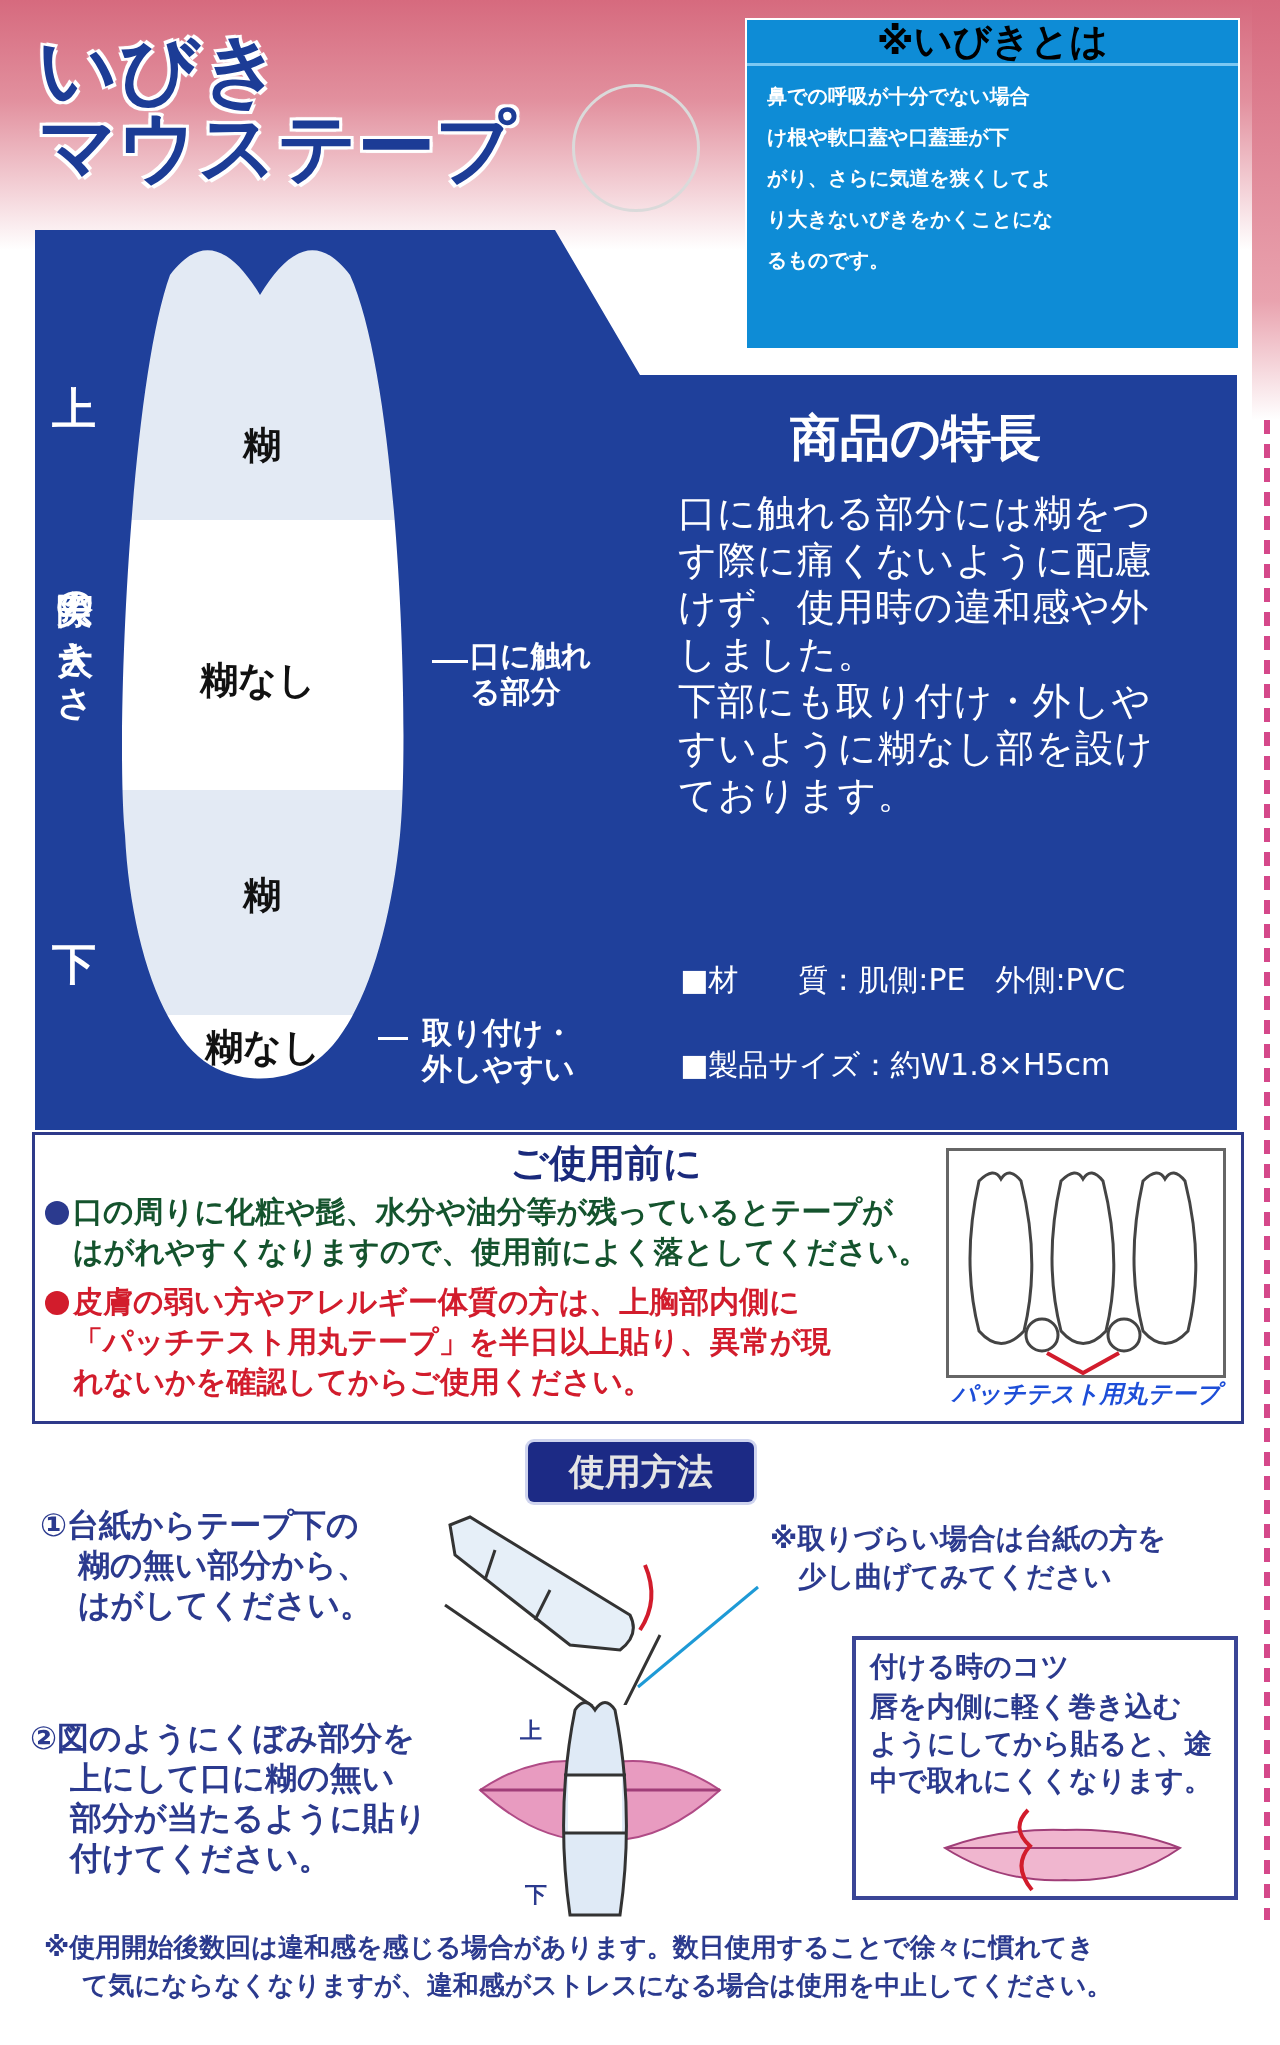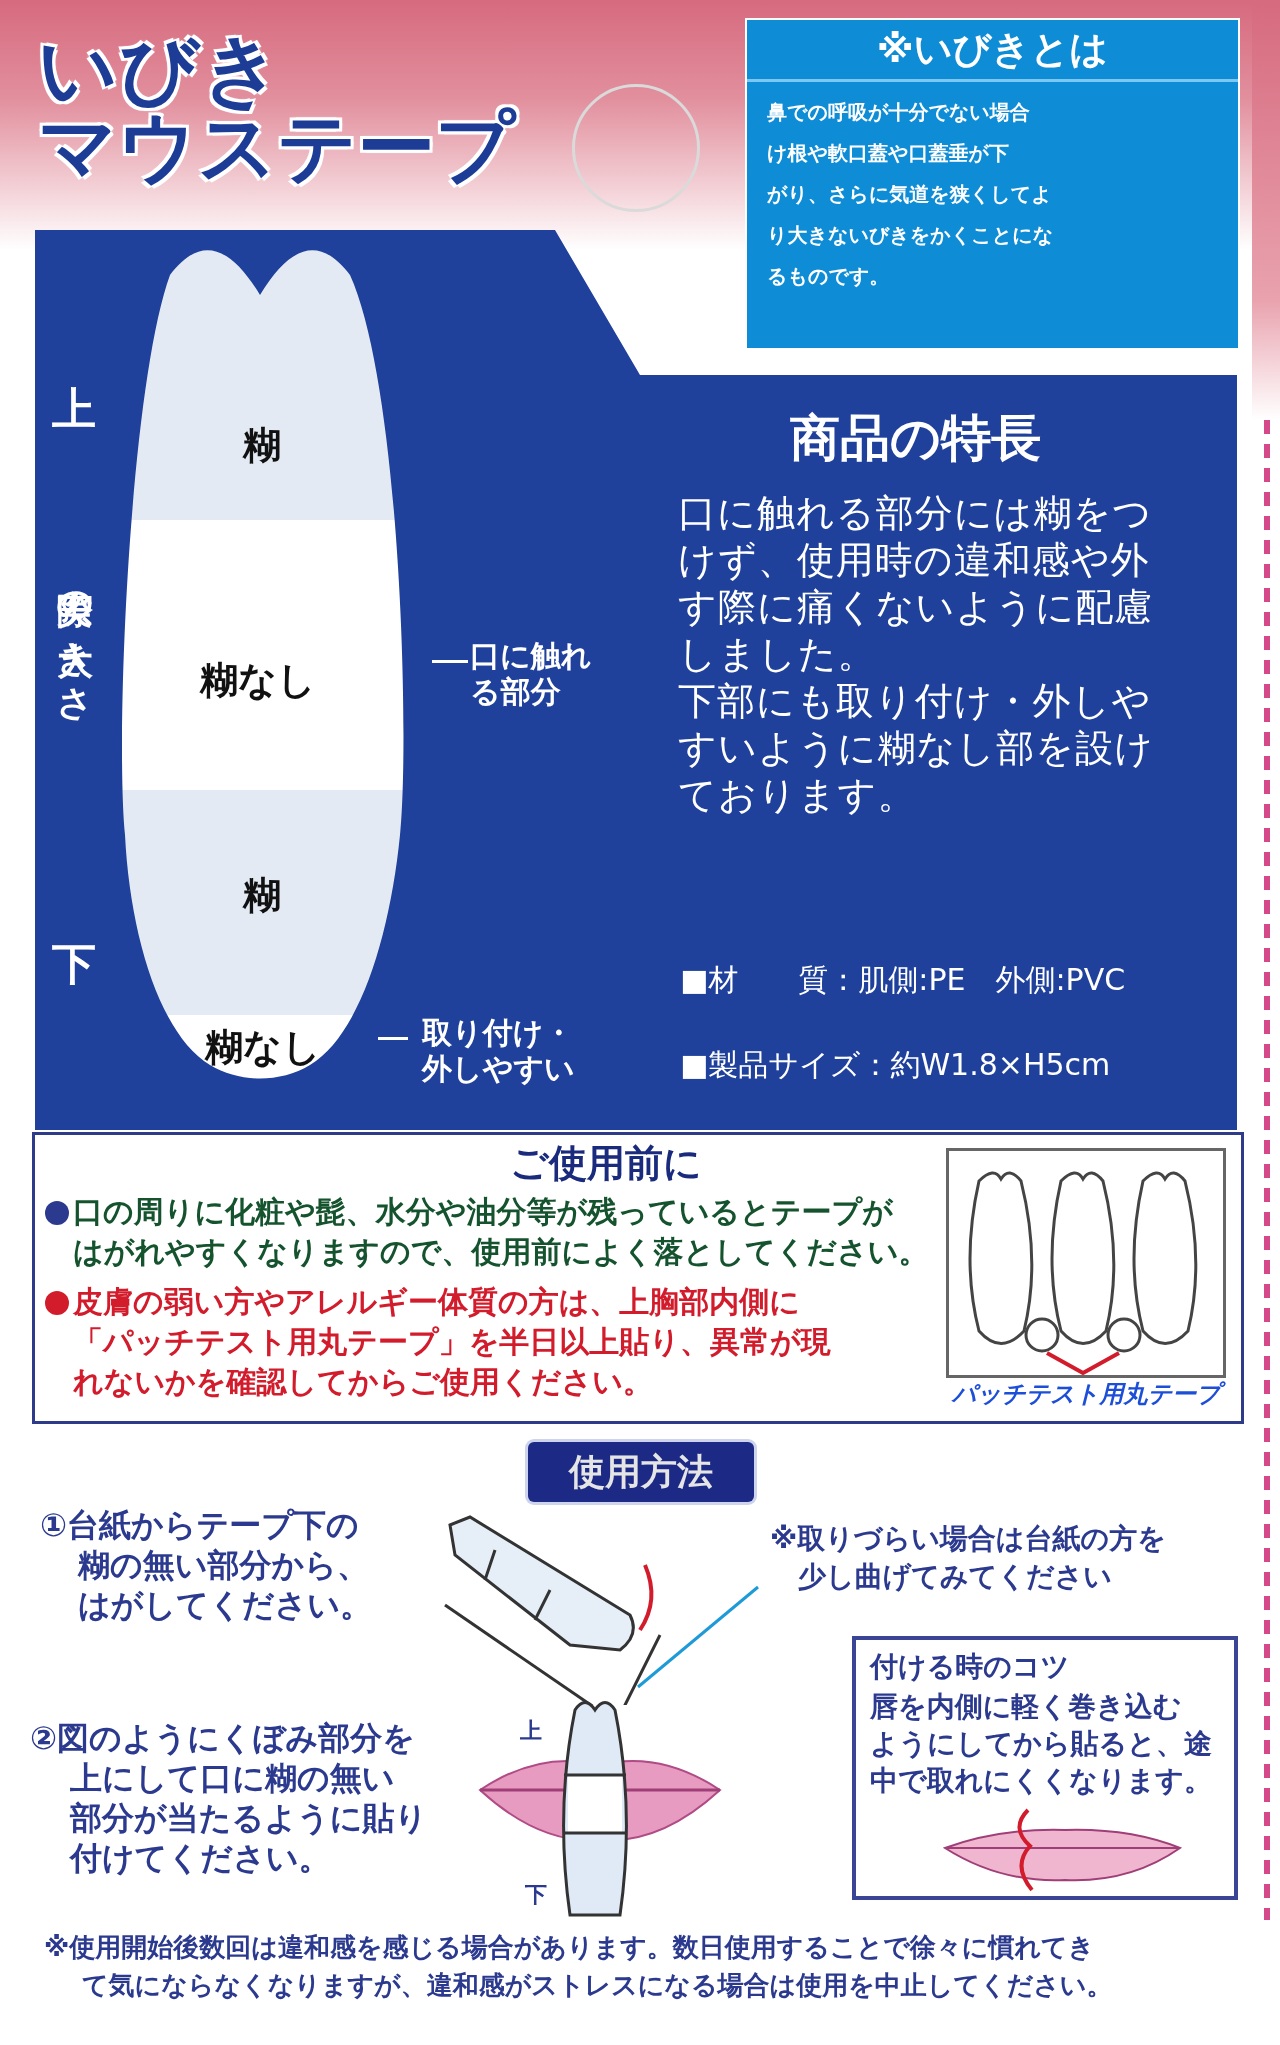--- a/index.html
+++ b/index.html
@@ -34,22 +34,22 @@
     position: absolute; left: 572px; top: 84px; width: 128px; height: 128px;
     border-radius: 50%; border: 3px solid #dadada; background: transparent;
   }
 
   
   .info-box {
     position: absolute; left: 745px; top: 18px; width: 495px; height: 332px;
     background: #0e8cd6; border: 2px solid #fff;
   }
   .info-box .info-title {
-    height: 62px; display: flex; align-items: center; justify-content: center;
-    color: #ffffff; font-size: 38px; font-weight: 900;
+    height: 46px; display: flex; align-items: center; justify-content: center;
+    color: #000000; font-size: 38px; font-weight: 900;
     border-bottom: 3px solid #7cc8f2;
     text-align: right;
   }
   .info-box .info-body {
     padding: 10px 20px; color: #fff; font-size: 20px; font-weight: 700; line-height: 41px;
   }
 
   .side-label { position: absolute; color: #fff; font-weight: 900; font-size: 44px; }
   .vert-text {
     position: absolute; left: 50px; top: 560px; color: #fff; font-weight: 900; font-size: 36px;
@@ -174,22 +174,22 @@
   </div>
   <div class="callout-line" style="left:378px;top:1037px;width:30px"></div>
   <div class="callout" style="left:422px;top:1015px">
     <div>取り付け・</div>
     <div>外しやすい</div>
   </div>
 
   <div class="features-title">商品の特長</div>
   <div class="features-body">
     <div>口に触れる部分には糊をつ</div>
+    <div>す際に痛くないように配慮</div>
     <div>けず、使用時の違和感や外</div>
-    <div>す際に痛くないように配慮</div>
     <div>しました。</div>
     <div>下部にも取り付け・外しや</div>
     <div>すいように糊なし部を設け</div>
     <div>ております。</div>
   </div>
   <div class="spec" style="top:960px">■材　　質：肌側:PE　外側:PVC</div>
   <div class="spec" style="top:1045px">■製品サイズ：約W1.8×H5cm</div>
 
   <div class="before-box"></div>
   <div class="before-title">ご使用前に</div>

